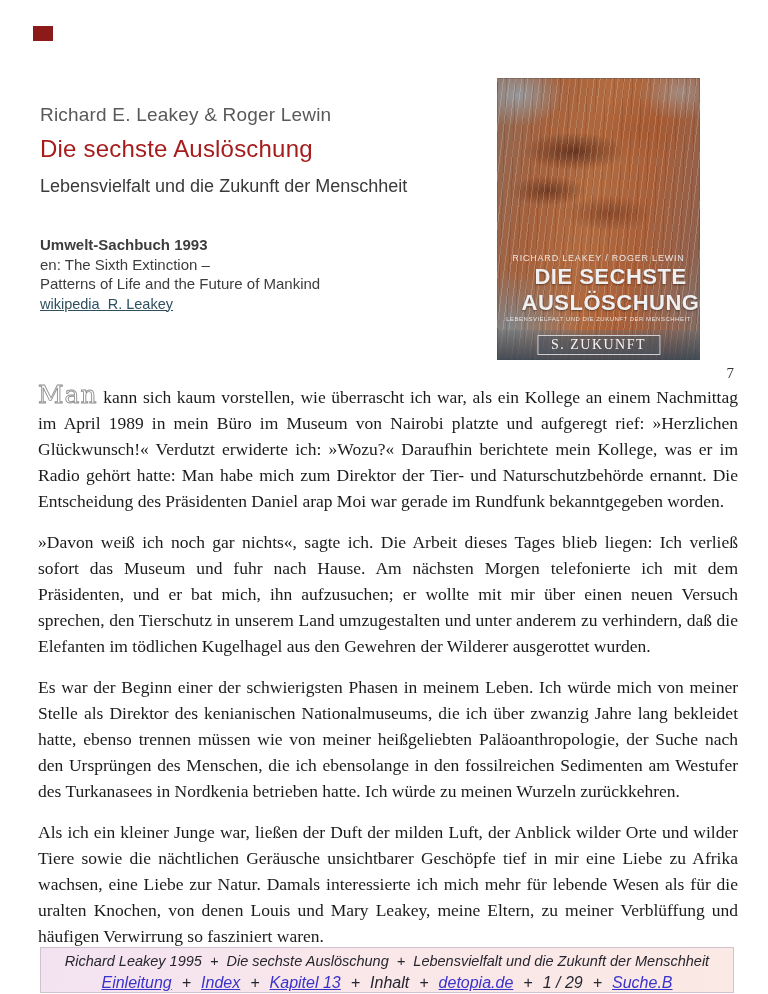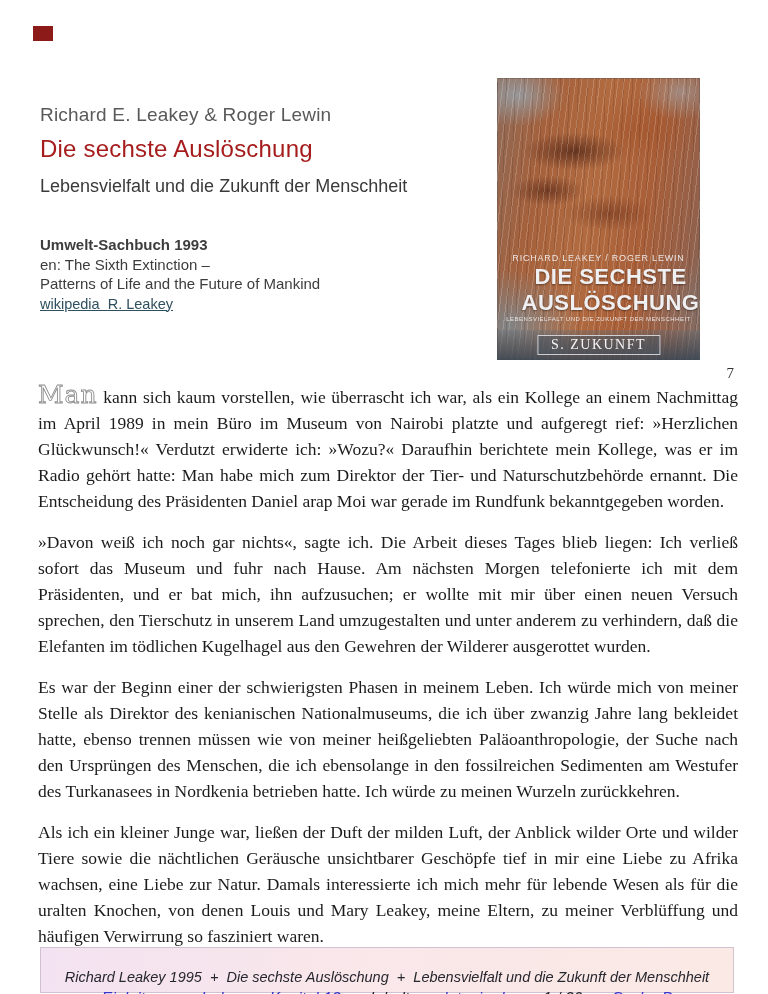--- a/index.html
+++ b/index.html
@@ -66,21 +66,21 @@
   .body-text p { margin:0 0 15px 0; }
   .drop-word { font-family:"DejaVu Serif", serif; font-size:25px; color:#9a9a9a; letter-spacing:1px; }
   @supports (-webkit-text-stroke: 1px black) {
     .drop-word { color:#ffffff; -webkit-text-stroke:.9px #8f8f8f; }
   }
 
   
   .footer { position:absolute; left:40px; top:927px; width:694px; height:46px;
     border:1px solid #cfc3cf;
     background:linear-gradient(105deg, #f3e2f1 0%, #f9e7ea 45%, #fbe9e5 100%);
-    font-style:italic; text-align:center; padding-top:18px; box-sizing:border-box; }
+    font-style:italic; text-align:center; padding-top:2px; box-sizing:border-box; }
   .footer-line1 { font-size:14.5px; color:#26262e; line-height:22px; white-space:pre; }
   .footer-nav { font-size:16px; line-height:21px; color:#26262e; }
   .footer-nav span { margin:0 5px; }
   .footer-nav .flink { color:#3a33cb; text-decoration:underline; cursor:pointer; }
 </style>
 </head>
 <body>
 
 <div class="page">
 

